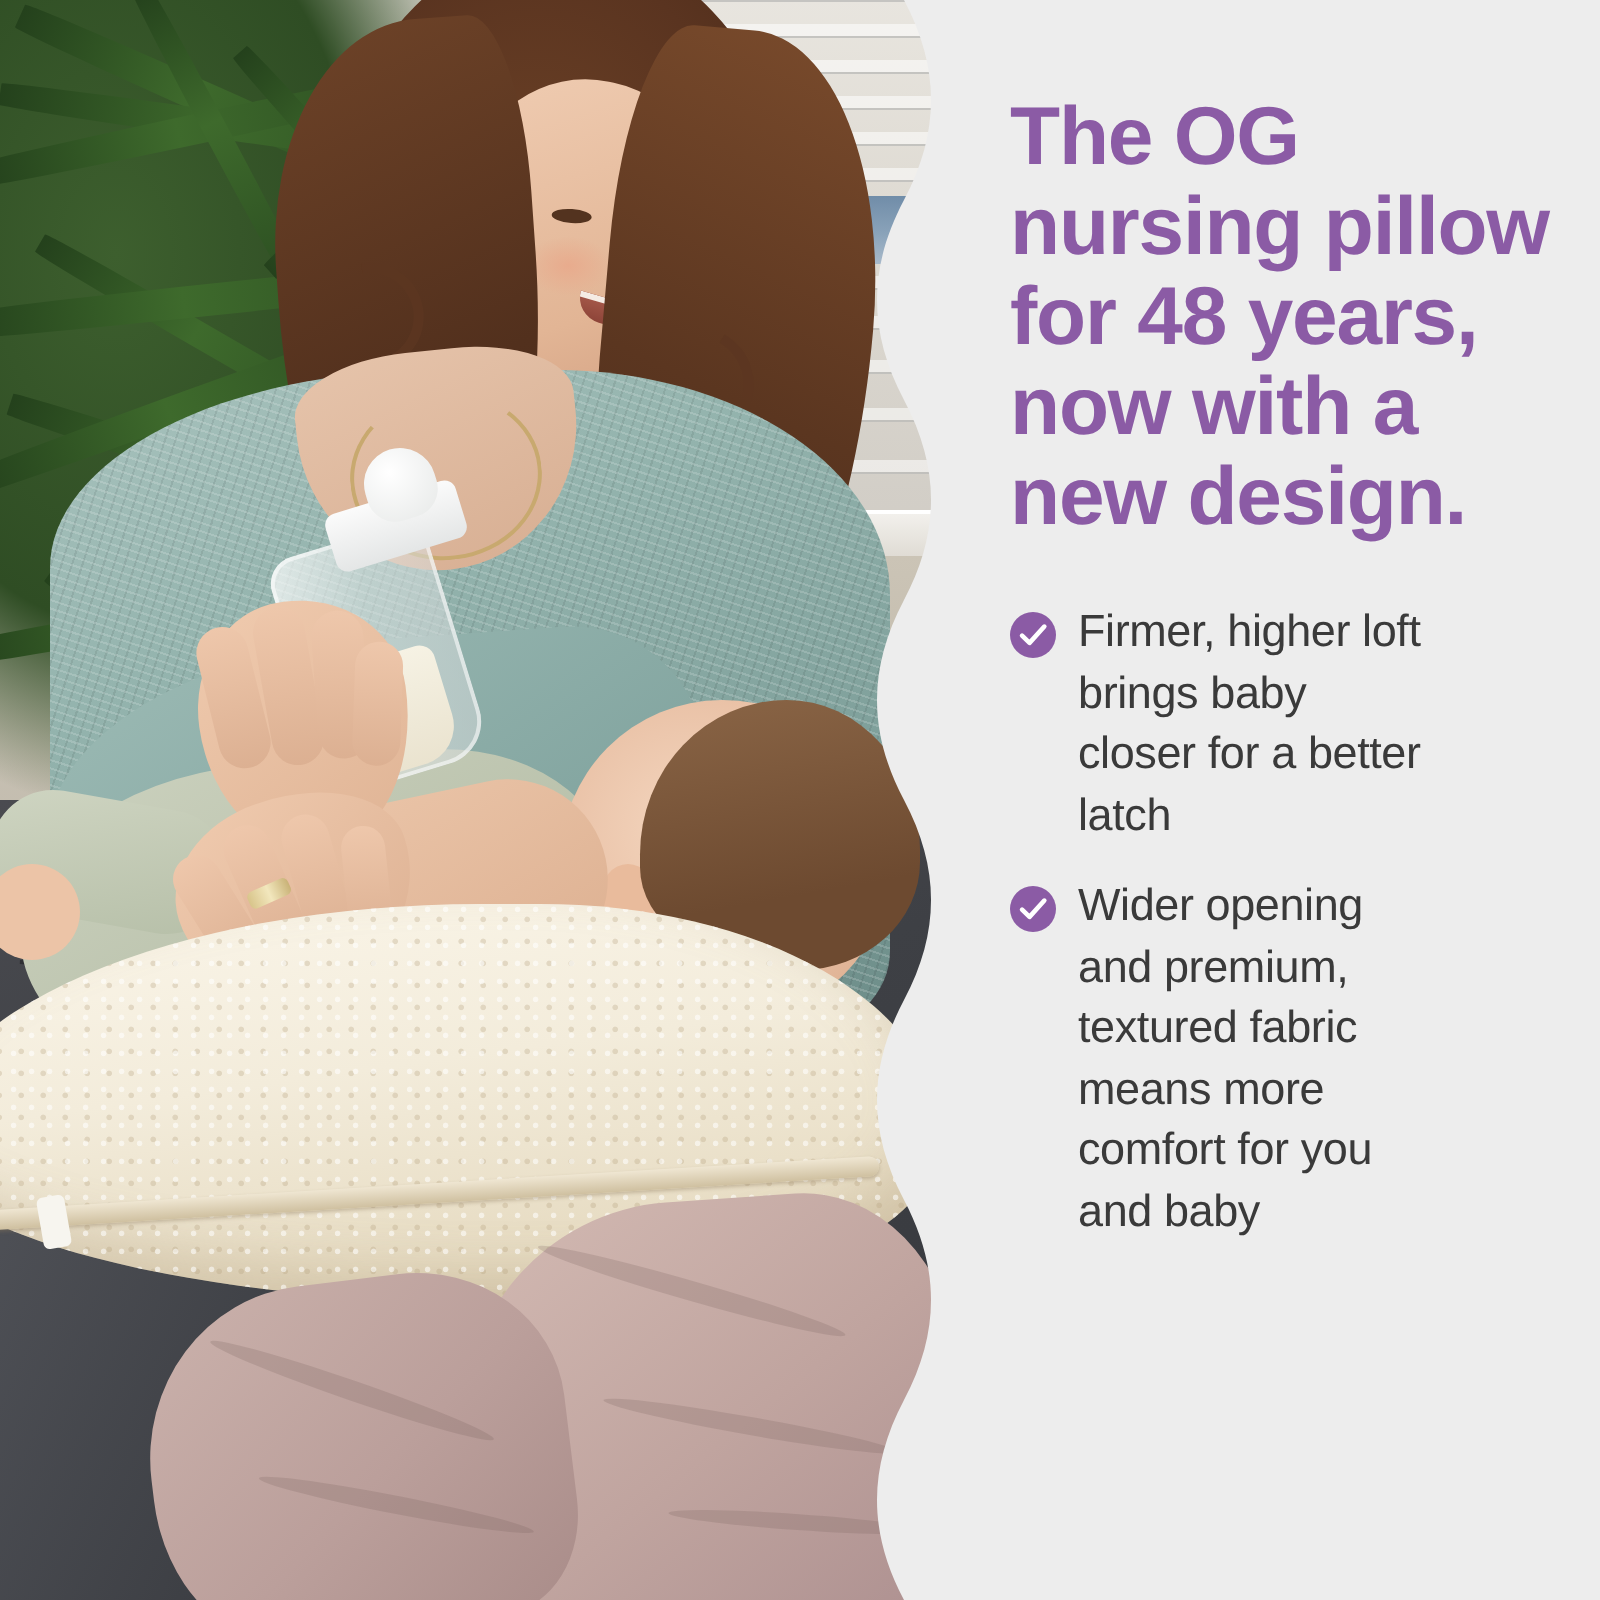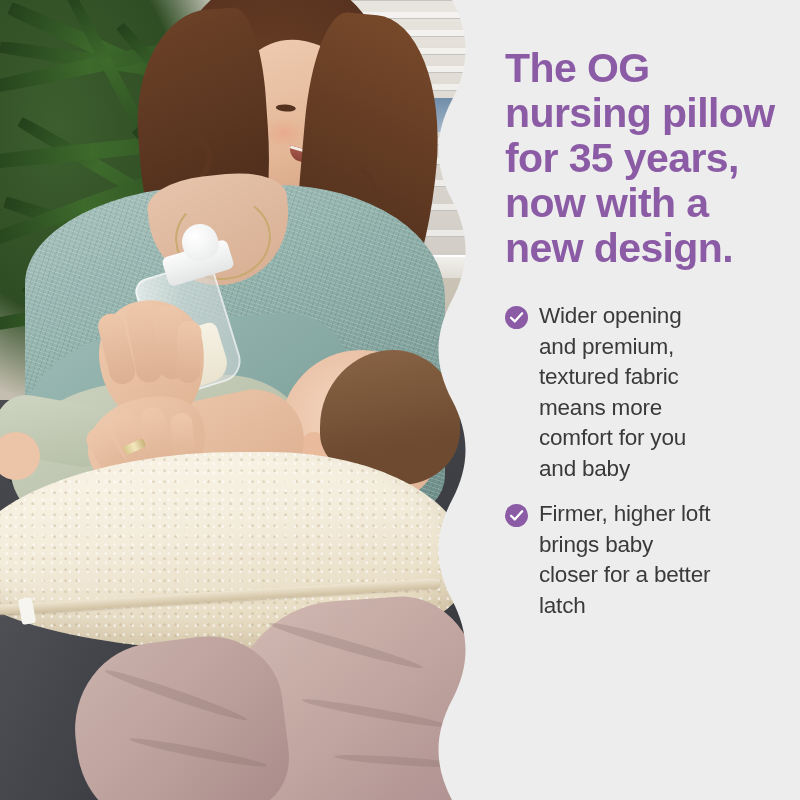--- a/index.html
+++ b/index.html
@@ -480,48 +480,48 @@
              C 70,634 70,666 52,700
              C 34,734 34,766 52,800
              L 120,800 L 120,0 Z" fill="#ededed"></path>
   </svg>
 
   <div class="panel">
     <div class="content">
 
       <h1 class="headline">The OG
 nursing pillow
-for 35 years,
+for 48 years,
 now with a
 new design.</h1>
 
       <ul class="bullets">
+
+        <li class="bullet">
+          <svg class="check-icon" viewBox="0 0 24 24" aria-hidden="true">
+            <circle cx="12" cy="12" r="12" fill="#8b5ba5"></circle>
+            <path d="M6.3 12.3 L10.2 16.1 L17.9 7.6" fill="none" stroke="#ffffff" stroke-width="2.4" stroke-linecap="round" stroke-linejoin="round"></path>
+          </svg>
+          <span class="bullet-text">Firmer, higher loft
+brings baby
+closer for a better
+latch</span>
+        </li>
 
         <li class="bullet">
           <svg class="check-icon" viewBox="0 0 24 24" aria-hidden="true">
             <circle cx="12" cy="12" r="12" fill="#8b5ba5"></circle>
             <path d="M6.3 12.3 L10.2 16.1 L17.9 7.6" fill="none" stroke="#ffffff" stroke-width="2.4" stroke-linecap="round" stroke-linejoin="round"></path>
           </svg>
           <span class="bullet-text">Wider opening
 and premium,
 textured fabric
 means more
 comfort for you
 and baby</span>
         </li>
 
-        <li class="bullet">
-          <svg class="check-icon" viewBox="0 0 24 24" aria-hidden="true">
-            <circle cx="12" cy="12" r="12" fill="#8b5ba5"></circle>
-            <path d="M6.3 12.3 L10.2 16.1 L17.9 7.6" fill="none" stroke="#ffffff" stroke-width="2.4" stroke-linecap="round" stroke-linejoin="round"></path>
-          </svg>
-          <span class="bullet-text">Firmer, higher loft
-brings baby
-closer for a better
-latch</span>
-        </li>
-
 
       </ul>
     </div>
   </div>
 
 </div>
 
 </body></html>

